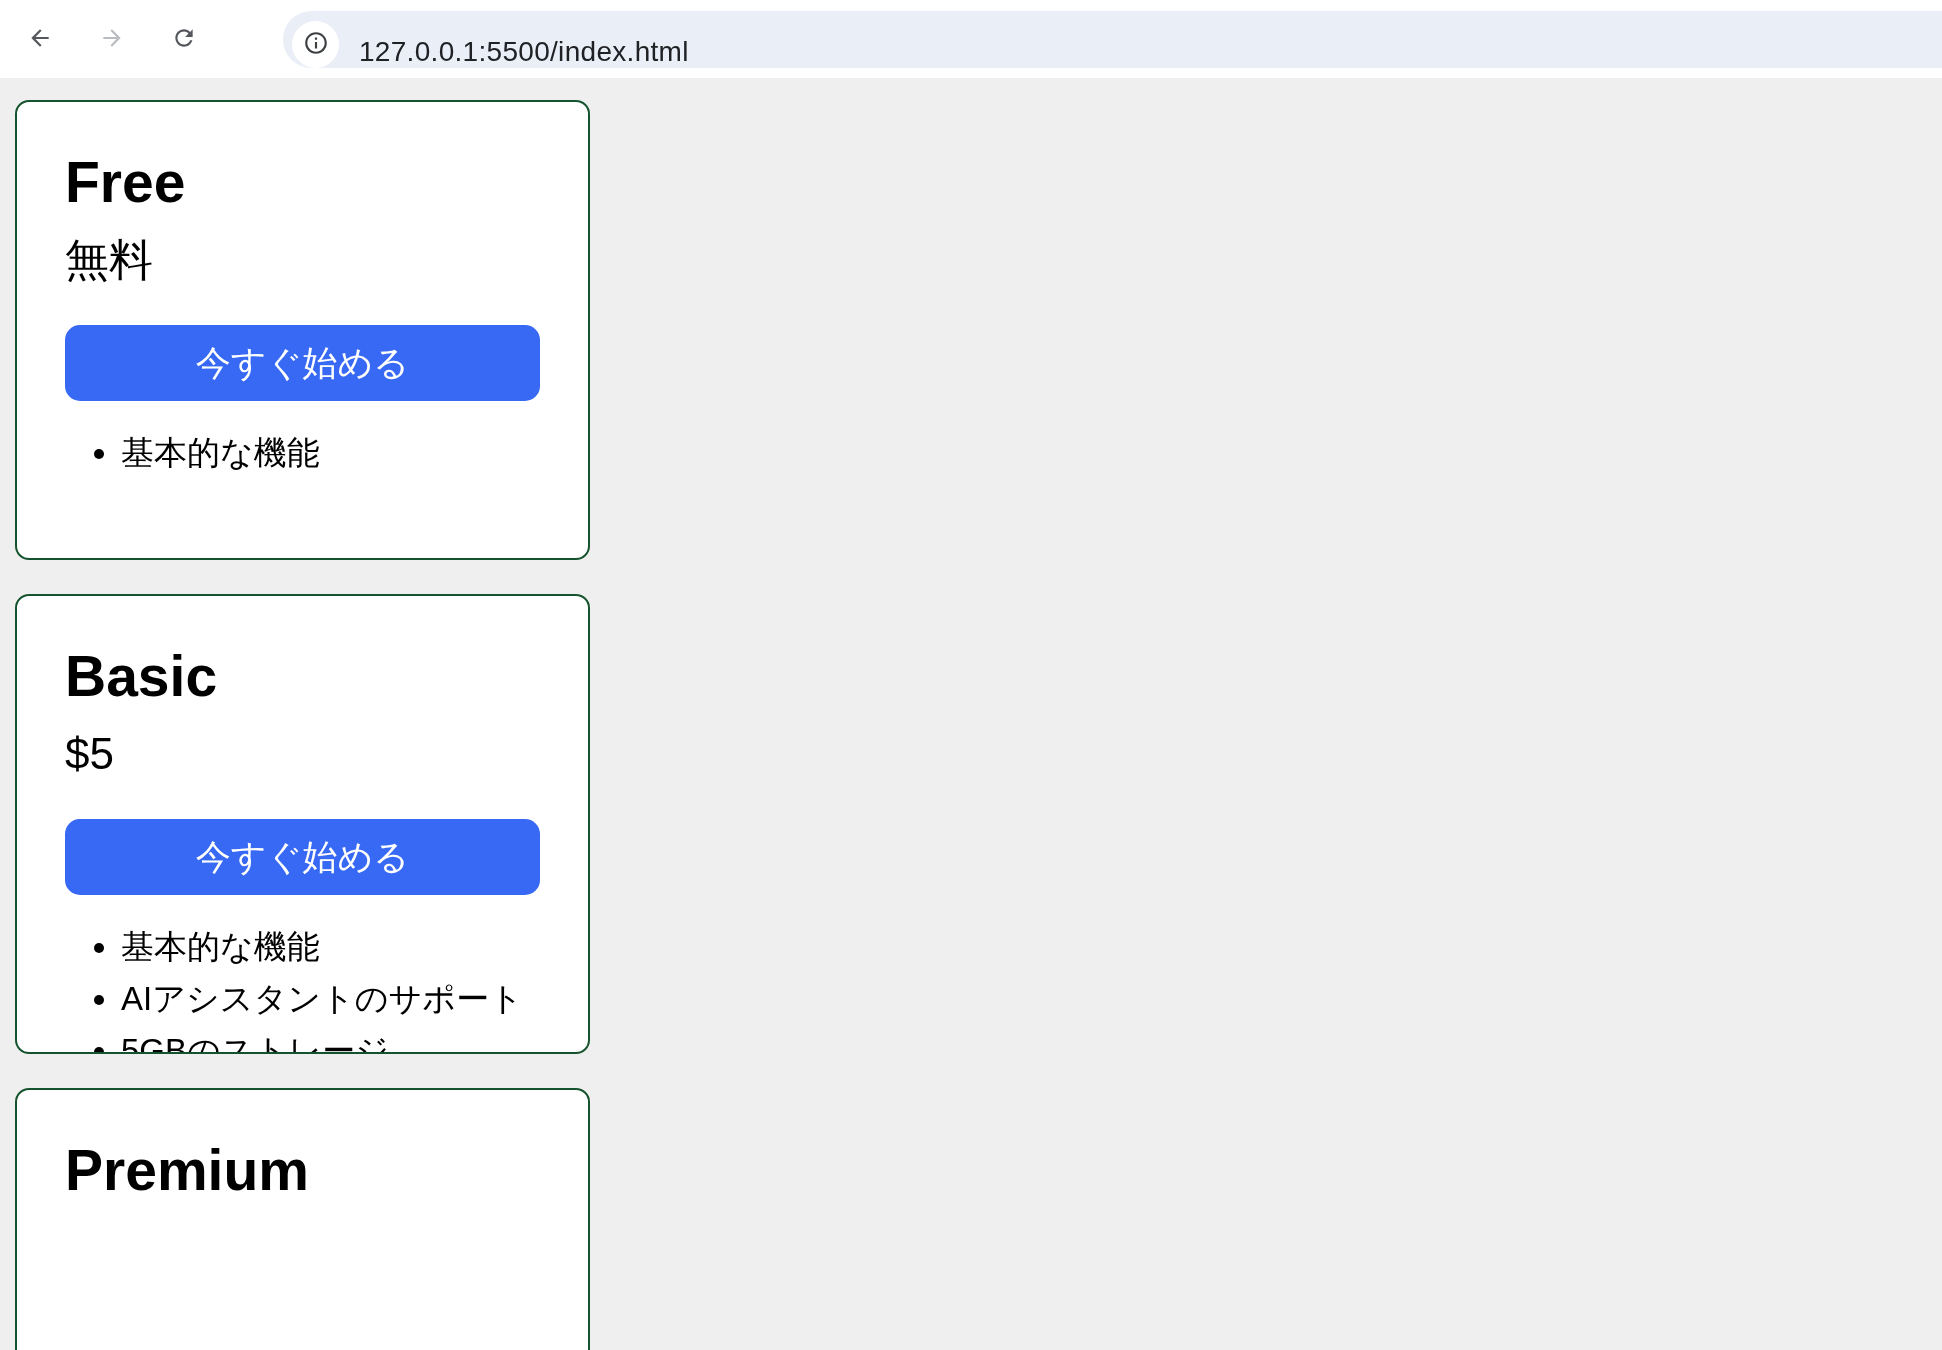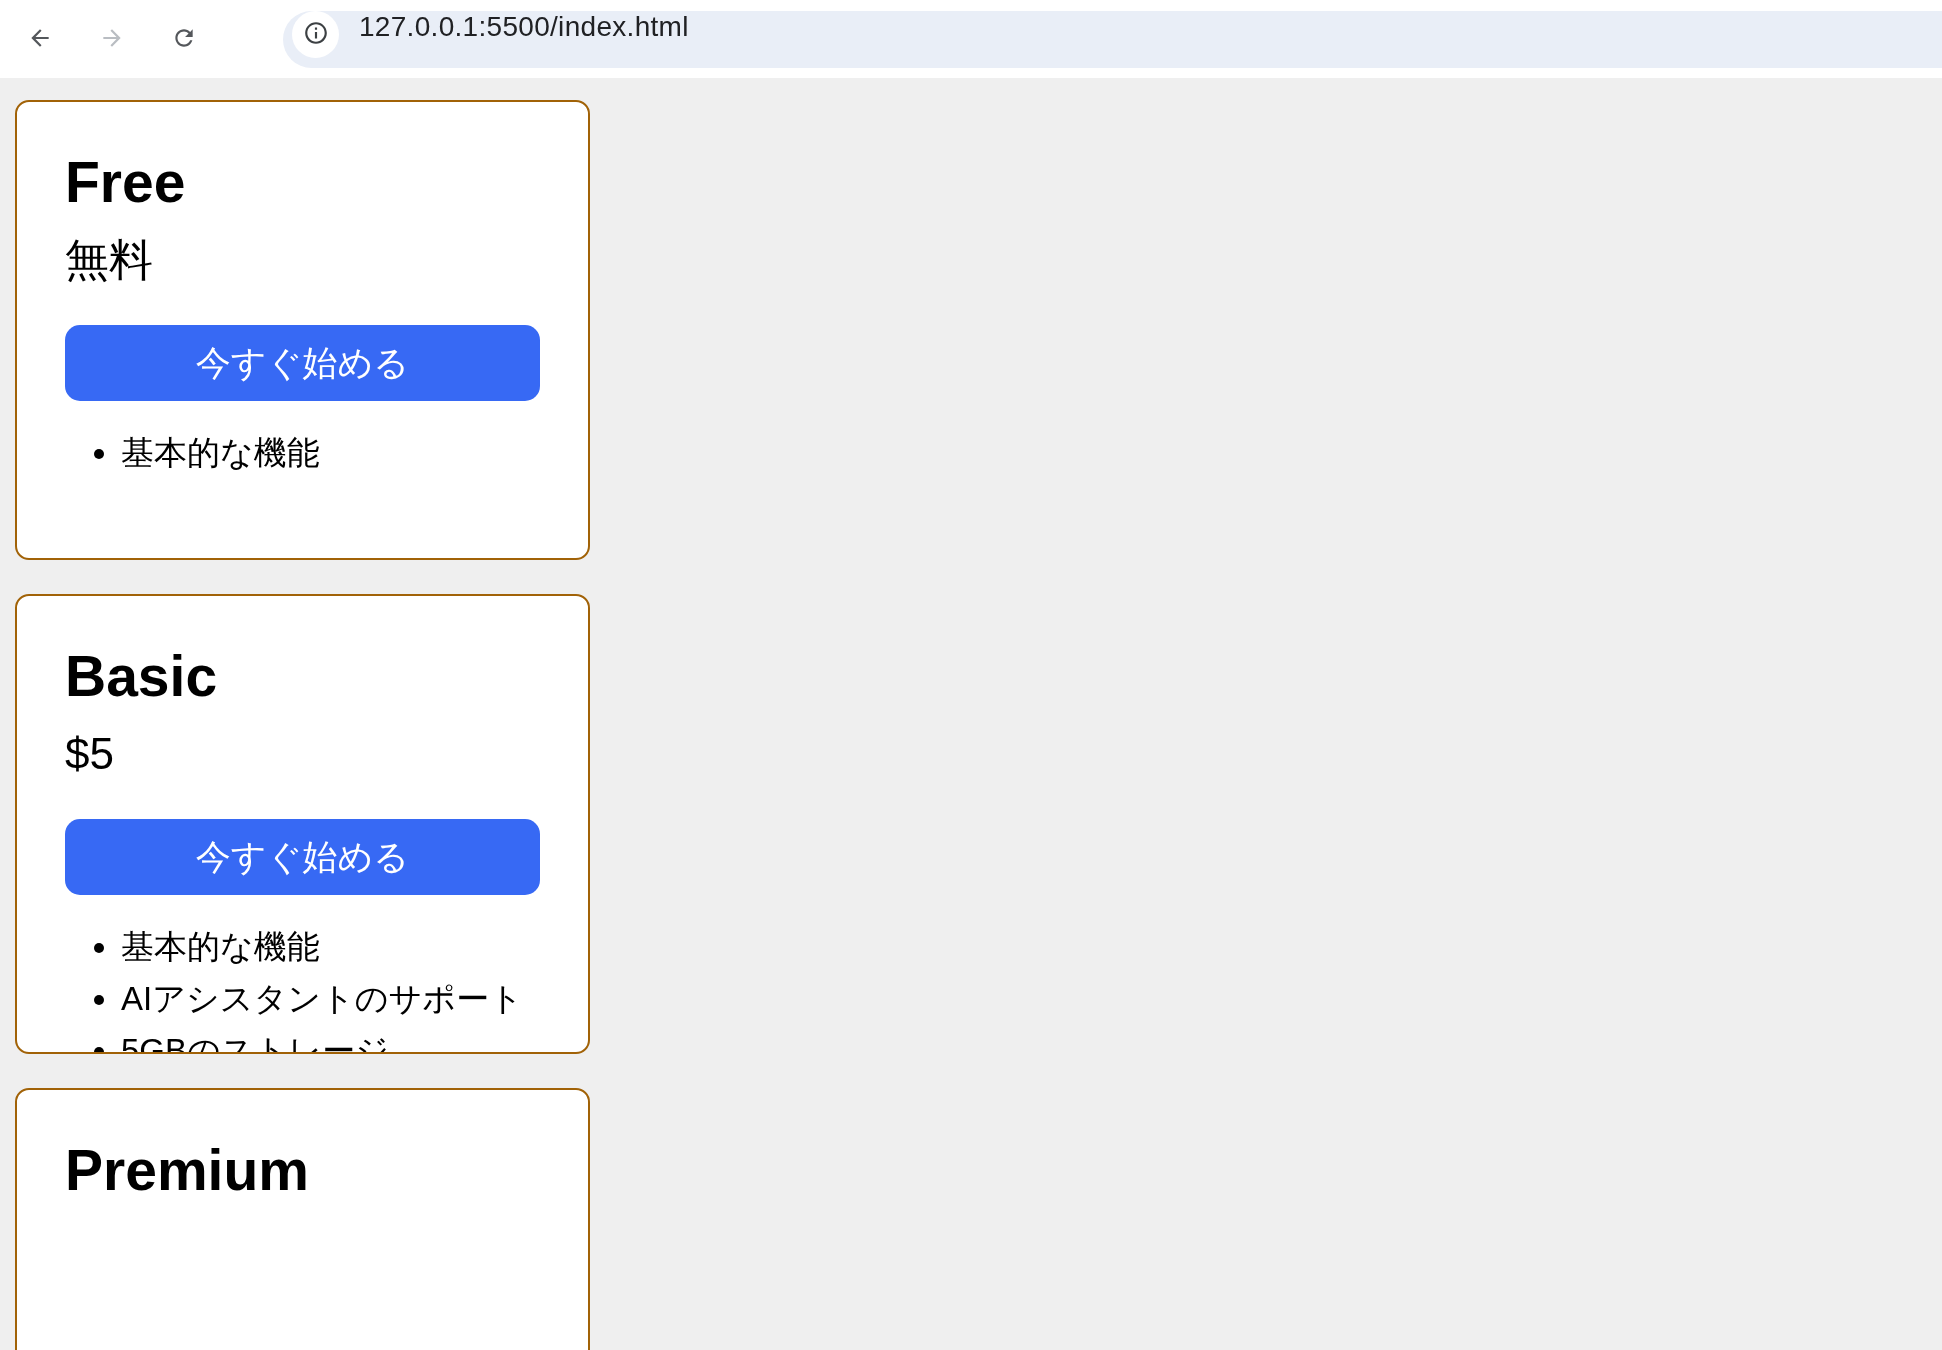--- a/index.html
+++ b/index.html
@@ -29,21 +29,21 @@
   .nav-btn svg { width: 26px; height: 26px; }
   .c-dark  { color: #54575b; }
   .c-faded { color: #b9bdc2; }
   .omnibox {
     flex: 1;
     height: 57px;
     margin-left: 40px;
     background: #e9eef7;
     border-radius: 29px 0 0 29px;
     display: flex;
-    align-items: flex-start;
+    align-items: flex-end;
     padding-left: 9px;
     min-width: 0;
   }
   .site-info-chip {
     width: 47px; height: 47px;
     border-radius: 50%;
     background: #ffffff;
     display: flex; align-items: center; justify-content: center;
     flex: 0 0 auto;
     border: none; padding: 0;
@@ -60,21 +60,21 @@
   
   .cards {
     margin: 22px 0 0 15px;
     width: 575px;
     display: flex;
     flex-direction: column;
     gap: 34px;
   }
   .card {
     background: #ffffff;
-    border: 2px solid #a16207;
+    border: 2px solid #14532d;
     border-radius: 14px;
     padding: 46px 48px;
     overflow: hidden;
   }
   .card-free    { height: 460px; }
   .card-basic   { height: 460px; }
   .card-premium { height: 520px; }
 
   .plan-name {
     margin: 0;

